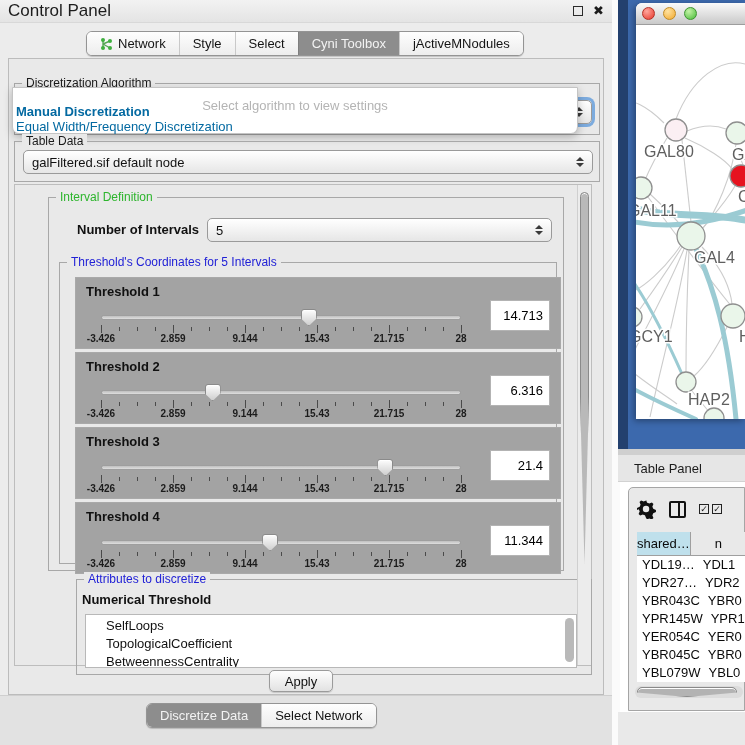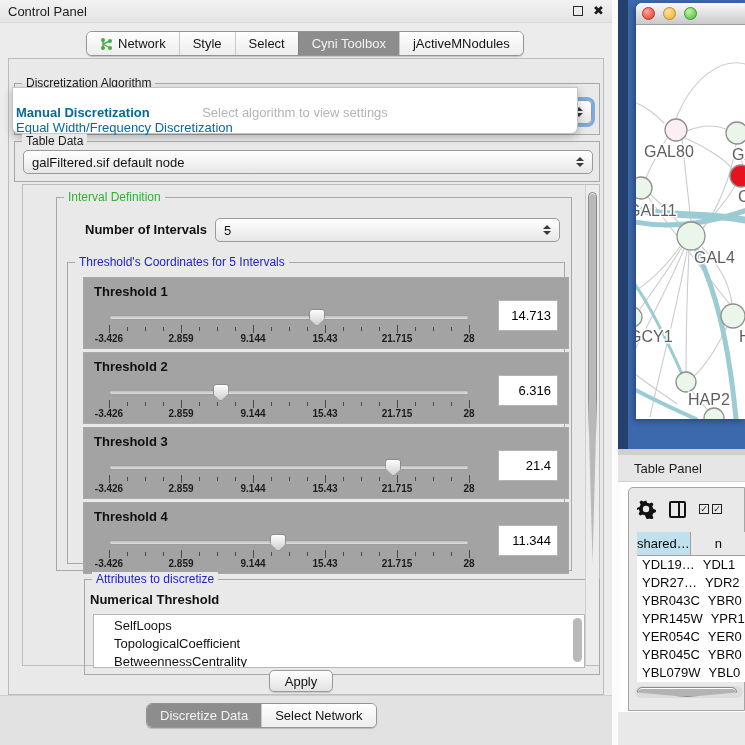--- a/index.html
+++ b/index.html
@@ -4,21 +4,21 @@
 <style>
   * { margin:0; padding:0; box-sizing:border-box; }
   html,body { width:745px; height:745px; overflow:hidden;
     font-family:"Liberation Sans","DejaVu Sans",sans-serif; background:#fff; }
   .abs { position:absolute; }
 
   
   #left-panel { left:0; top:0; width:612px; height:745px; background:#ececec; }
   #titlebar { left:0; top:0; width:612px; height:23px; background:linear-gradient(#f2f2f2,#e4e4e4);
     border-bottom:1px solid #d8d8d8; display:flex; align-items:center; padding:0 8px; }
-  #titlebar .title { font-size:13px; color:#1c1c1c; }
+  #titlebar .title { font-size:17px; color:#1c1c1c; }
   #titlebar .spacer { flex:1; }
   .float-icon { width:10px; height:10px; border:1.5px solid #2b2b2b; margin-right:10px; }
   .close-icon { font-size:13px; font-weight:bold; color:#1b1b1b; line-height:10px; }
 
   .seg-bar { display:inline-flex; border:1px solid #949494; border-radius:6px; overflow:hidden;
     background:#fff; height:25px; box-shadow:0 1px 1px rgba(0,0,0,.18); }
   .seg { display:flex; align-items:center; gap:5px; padding:0 13px; font-size:13px; color:#141414;
     background:linear-gradient(#fefefe,#ededed); border-left:1px solid #c9c9c9; white-space:nowrap; }
   .seg:first-child { border-left:none; }
   .seg.selected { background:#8d8d8d; color:#f3f3f3; border-left-color:#7f7f7f; }
@@ -42,26 +42,26 @@
   .combo .arrows i.up   { border-bottom:4px solid #3a3a3a; }
   .combo .arrows i.down { border-top:4px solid #3a3a3a; }
 
   
   #algorithm-combo { left:22px; top:100px; width:570px;
     box-shadow:0 0 0 3px rgba(105,160,220,.85); }
 
   #algorithm-popup { left:12px; top:87px; width:566px; height:47px; background:#fff;
     border:1px solid #c4c4c4; border-radius:0 0 7px 7px;
     box-shadow:0 3px 8px rgba(0,0,0,.25); font-size:13px; }
-  #algorithm-popup .prompt { text-align:center; color:#b4b4b4; padding-top:17px; height:16px; }
+  #algorithm-popup .prompt { text-align:center; color:#b4b4b4; padding-top:10px; height:16px; }
   #algorithm-popup .opt { padding:0 3px; height:15px; line-height:15px; color:#0369a1; white-space:nowrap; }
   #algorithm-popup .opt.first { font-weight:bold; }
 
   
-  #scroll-area { left:22px; top:184px; width:578px; height:482px; border:1px solid #bdbdbd; background:#e9e9e9; }
+  #scroll-area { left:14px; top:184px; width:578px; height:482px; border:1px solid #bdbdbd; background:#e9e9e9; }
   #v-scrollbar { right:0; top:0; width:14px; height:480px; background:#ececec; border-left:1px solid #cfcfcf; }
   #v-scrollbar .thumb { position:absolute; left:2px; top:7px; width:9px; height:372px;
     background:#b9b9b9; border-radius:5px; }
 
   .bold-label { font-weight:bold; font-size:13px; color:#111; }
 
   
   .threshold-box { position:absolute; left:15px; width:486px; height:72px;
     border:1px solid #a9a9a9; background:#a3a3a3; }
   .th-label { position:absolute; left:10px; top:6px; font-weight:bold; font-size:13px; color:#101010; }

